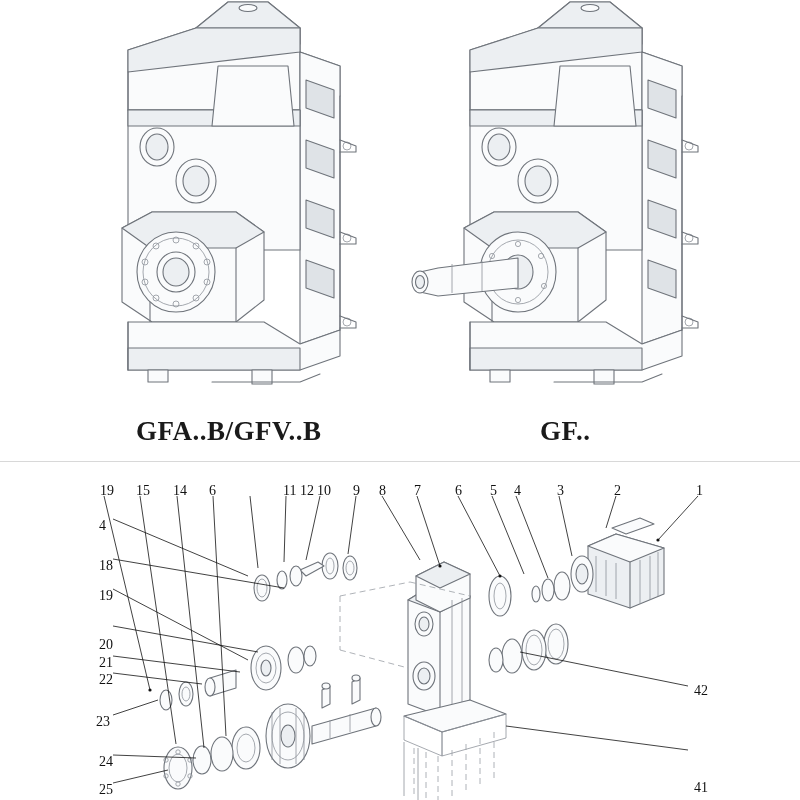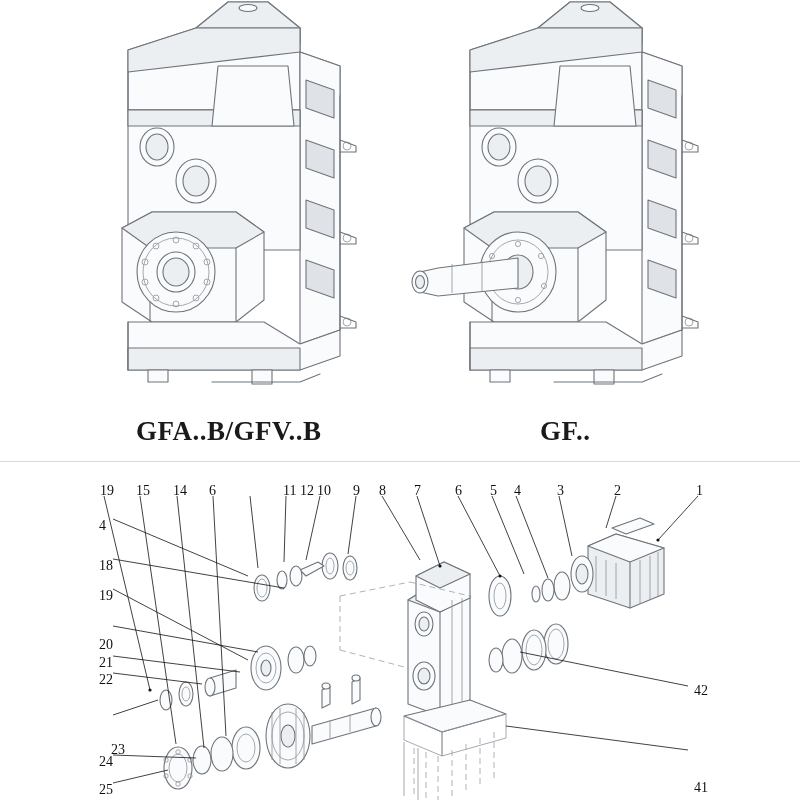--- a/index.html
+++ b/index.html
@@ -411,21 +411,21 @@
       <div class="calloutnum" style="left: 614px; top: 483px;">2</div>
       <div class="calloutnum" style="left: 696px; top: 483px;">1</div>
     </div>
   <div id="callouts-left">
       <div class="calloutnum" style="left: 99px; top: 518px;">4</div>
       <div class="calloutnum" style="left: 99px; top: 558px;">18</div>
       <div class="calloutnum" style="left: 99px; top: 588px;">19</div>
       <div class="calloutnum" style="left: 99px; top: 625px; margin-top: 12px;">20</div>
       <div class="calloutnum" style="left: 99px; top: 655px;">21</div>
       <div class="calloutnum" style="left: 99px; top: 672px;">22</div>
-      <div class="calloutnum" style="left: 111px; top: 714px; margin-top: 28px;">23</div>
+      <div class="calloutnum" style="left: 96px; top: 714px;">23</div>
       <div class="calloutnum" style="left: 99px; top: 754px; text-align: center;">24</div>
       <div class="calloutnum" style="left: 99px; top: 782px;">25</div>
     </div>
   <div id="callouts-right">
       <div class="calloutnum" style="left: 694px; top: 683px;">42</div>
       <div class="calloutnum" style="left: 694px; top: 780px;">41</div>
     </div>
 
 </div>
 

